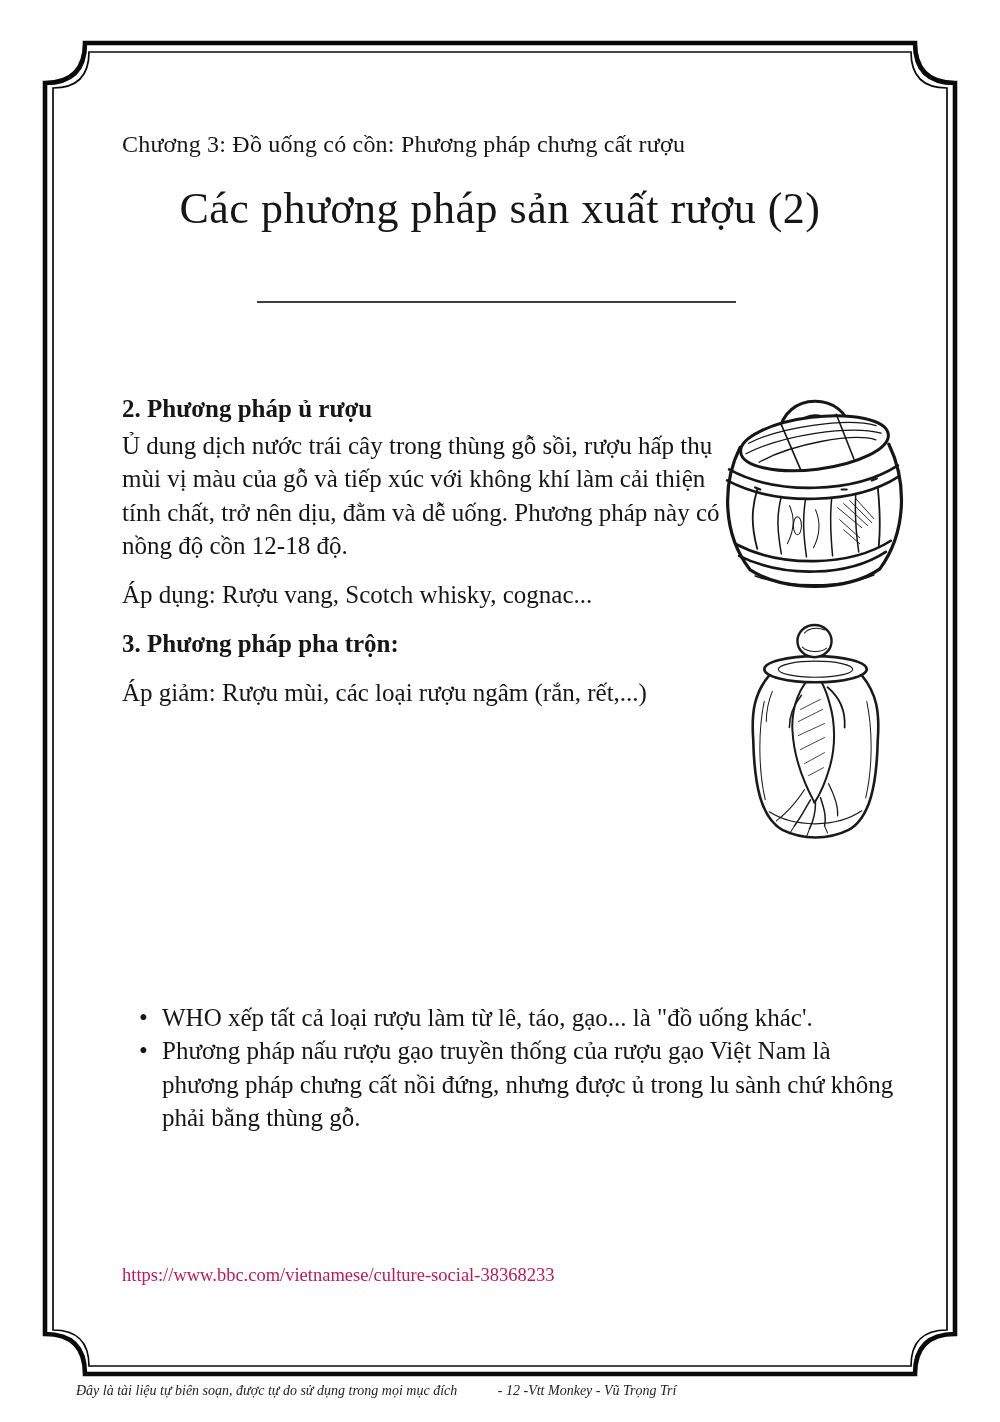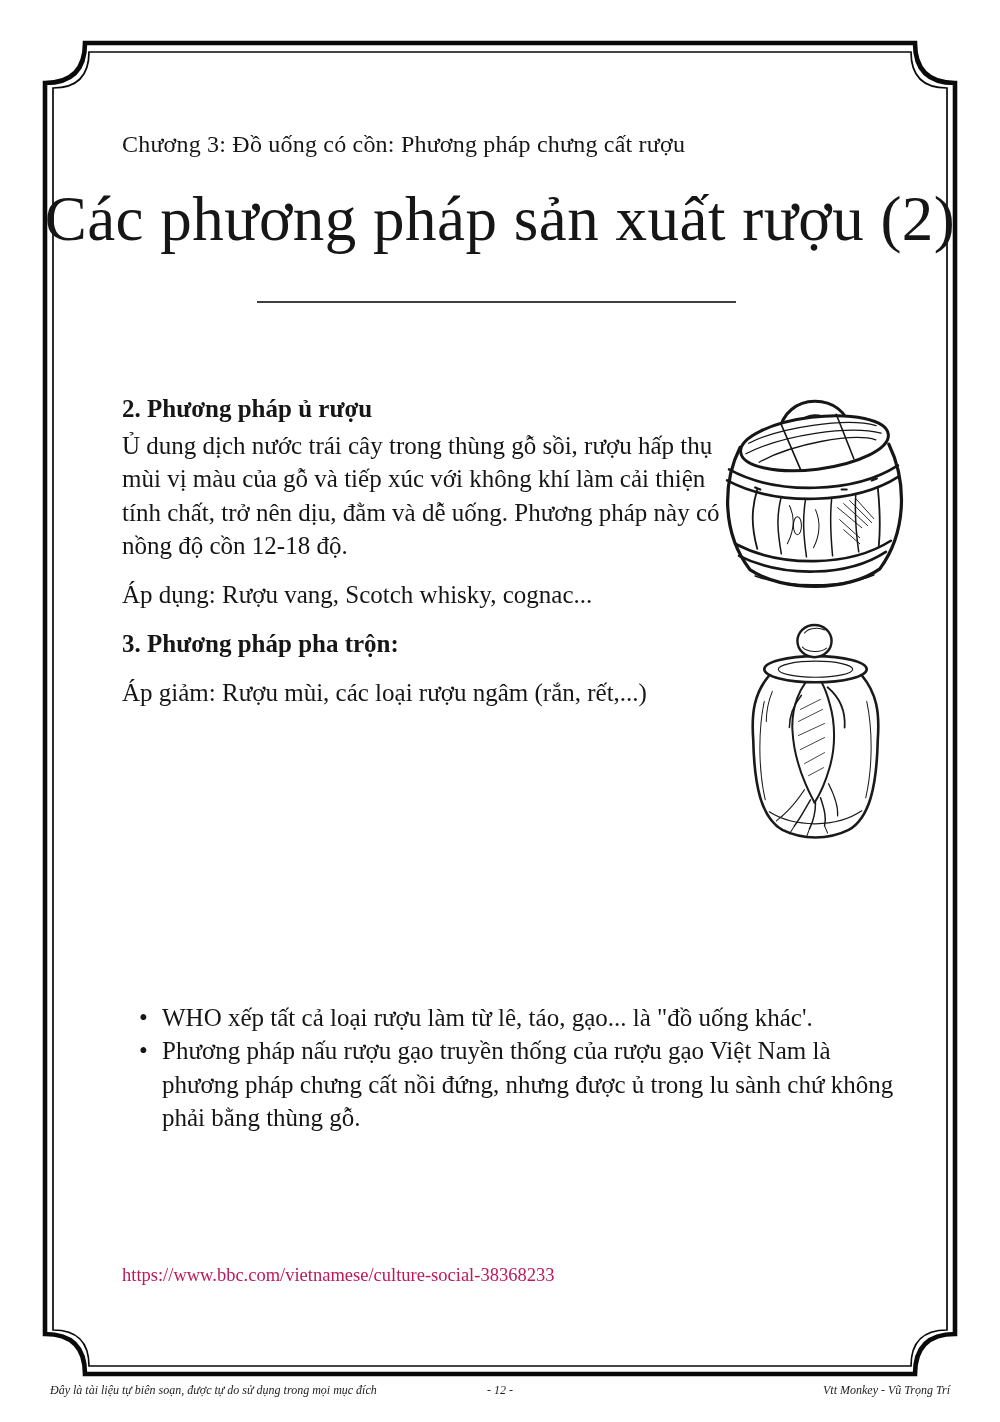--- a/index.html
+++ b/index.html
@@ -5,43 +5,43 @@
   html,body{margin:0;padding:0;}
   body{
     width:1000px;height:1422px;background:#ffffff;
     font-family:"Liberation Serif","DejaVu Serif",serif;color:#161616;
     position:relative;overflow:hidden;
   }
   .page{position:absolute;inset:0;}
   .frame{position:absolute;left:0;top:0;width:1000px;height:1422px;}
   .chapter{position:absolute;left:122px;top:131px;font-size:24px;letter-spacing:.2px;}
   .title{position:absolute;left:0;top:183px;width:1000px;text-align:center;
-    font-size:63px;font-weight:400;margin:0;letter-spacing:.5px;}
+    font-size:44px;font-weight:400;margin:0;letter-spacing:.5px;}
   .divider{position:absolute;left:257px;top:301px;width:479px;border-top:2px solid #3f3f3f;}
   .sec{position:absolute;left:122px;width:614px;font-size:25px;line-height:1.34;}
   .sec h2{font-size:25px;font-weight:700;margin:12px 0 3px 0;}
   .sec p{margin:0;}
   .sec .app{margin-top:15px;}
   .sec2{top:380px;}
   .sec3{top:615px;width:622px;}
   .illus{position:absolute;}
   .illus svg{width:100%;height:100%;}
   .barrel{left:721px;top:383px;width:187px;height:208px;}
   .jar{left:744px;top:617px;width:143px;height:229px;}
   .question{position:absolute;left:122px;top:1001px;width:772px;font-size:25px;line-height:1.33;}
   .question h3{font-size:25px;font-weight:700;margin:0 0 5px 0;}
   .bullet{display:flex;padding-left:17px;}
   .bullet .dot{flex:none;width:23px;}
   .bullet .btxt{flex:1;}
   .url{position:absolute;left:122px;top:1265px;font-size:18.5px;color:#be185d;text-decoration:none;}
-  .footer{position:absolute;left:50px;right:50px;top:1383px;display:flex;align-items:baseline;
-    font-size:12px;font-style:italic;color:#222;}
+  .footer{position:absolute;left:76px;right:50px;top:1383px;display:flex;align-items:baseline;
+    font-size:14px;font-style:italic;color:#222;}
   .f-left{flex:1;text-align:left;}
   .f-center{flex:none;white-space:nowrap;}
-  .f-right{flex:1;text-align:right;}
+  .f-right{flex:1;}
 </style>
 </head>
 <body>
 
 <div class="page">
 
   <svg class="frame" viewBox="0 0 1000 1422" aria-hidden="true">
     <path d="M 85,43 H 915 Q 915,83 955,83 V 1334 Q 915,1334 915,1374 H 85 Q 85,1334 45,1334 V 83 Q 85,83 85,43 Z" fill="none" stroke="#0a0a0a" stroke-width="4.6"></path>
     <path d="M 89,52 H 911 Q 911,88 947,88 V 1330 Q 911,1330 911,1366 H 89 Q 89,1330 53,1330 V 88 Q 89,88 89,52 Z" fill="none" stroke="#0a0a0a" stroke-width="1.7"></path>
   </svg>

